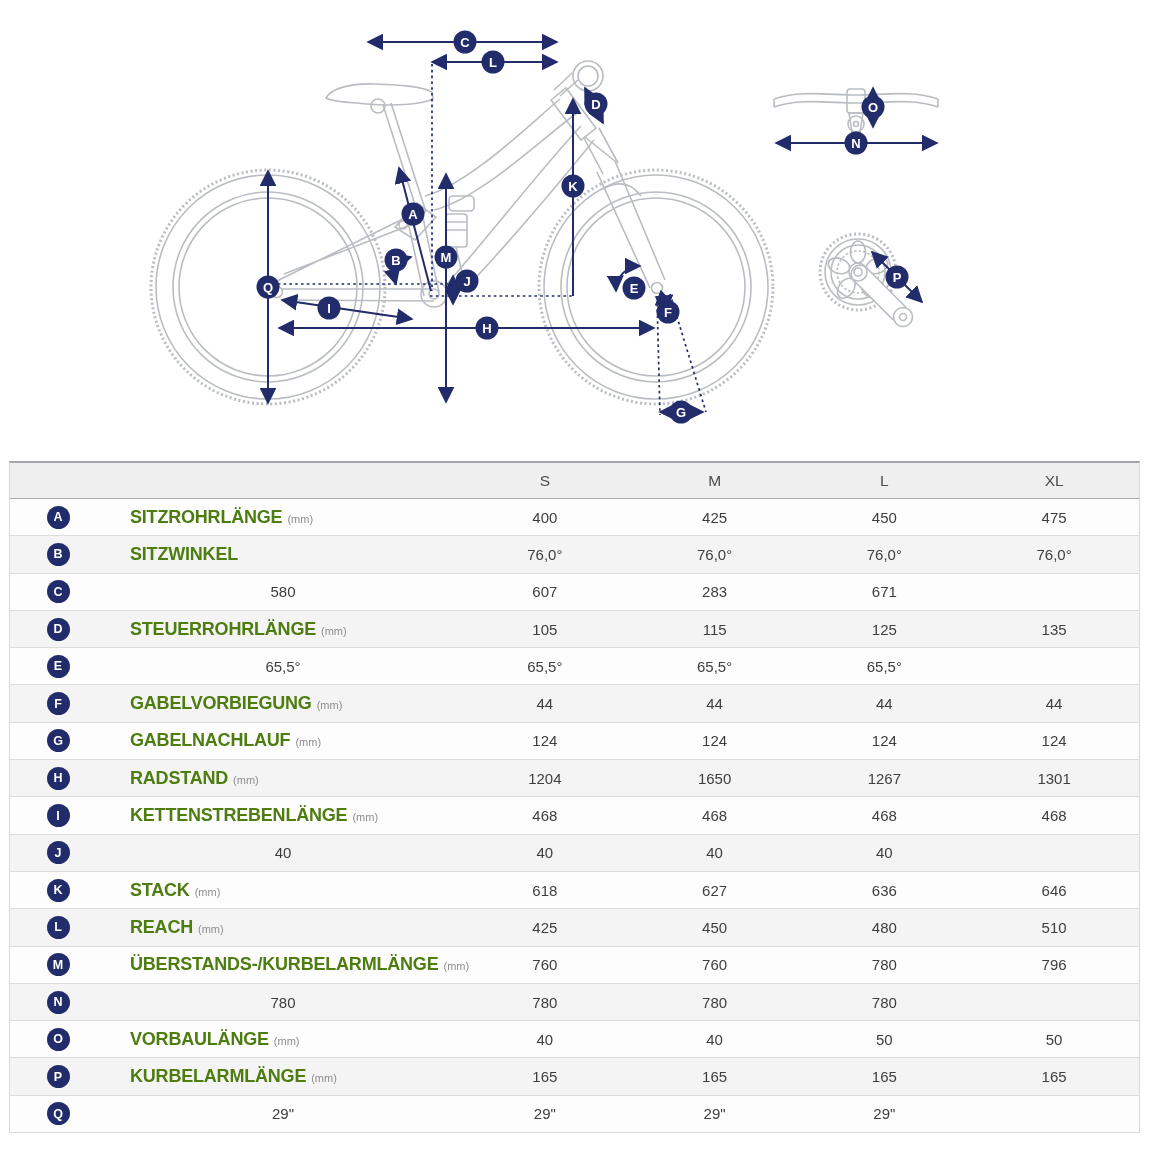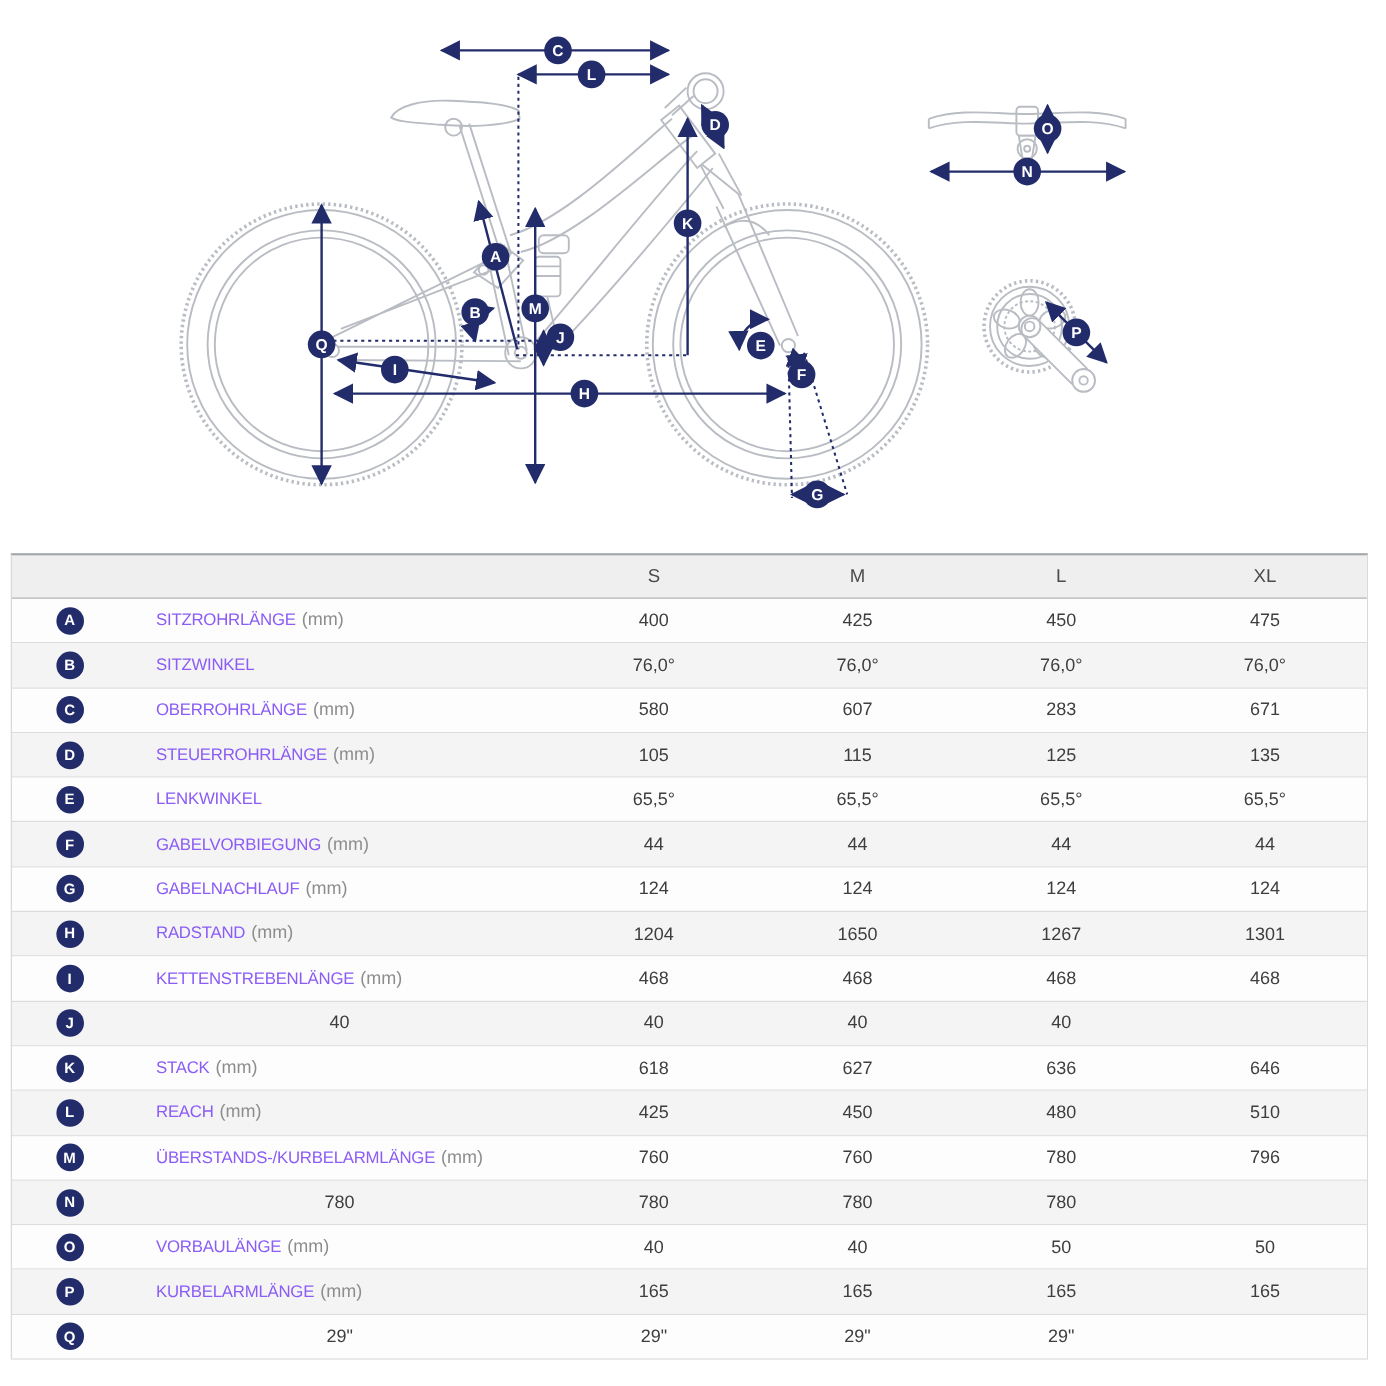--- a/index.html
+++ b/index.html
@@ -29,22 +29,22 @@
   }
   .g-row.alt{background:#f4f4f4}
   .g-head{height:36px;background:#efefef;border-bottom:1px solid #a9a9a9}
   .hc.size{text-align:center;color:#4c4c4c;font-size:15.5px}
   .badge{
     display:flex;width:23px;height:23px;border-radius:50%;
     background:#222c6b;color:#fff;font-weight:bold;font-size:12.5px;
     align-items:center;justify-content:center;margin:0 auto;
   }
   .label-cell{padding-left:24px;white-space:nowrap}
-  .lbl{font-weight:normal;color:#8b5cf6;font-size:14px;letter-spacing:-0.2px}
-  .unit{color:#8d8d8d;font-size:15px;margin-left:5px}
+  .lbl{font-weight:bold;color:#4d7c0f;font-size:18px;letter-spacing:-0.2px}
+  .unit{color:#8d8d8d;font-size:11px;margin-left:5px}
   .val{text-align:center;color:#3e3e3e;font-size:15px}
 </style>
 </head>
 <body>
 
 <svg id="diagram" width="1155" height="455" viewBox="0 0 1155 455" xmlns="http://www.w3.org/2000/svg">
   <defs>
     <marker id="ah" viewBox="0 0 10 10" refX="9" refY="5" markerWidth="8.5" markerHeight="8.5" orient="auto-start-reverse">
         <path d="M0,0L10,5L0,10Z" fill="#222c6b"></path>
       </marker>
@@ -271,23 +271,20 @@
     </div>
     <div class="cell val">76,0°</div>
         <div class="cell val">76,0°</div>
         <div class="cell val">76,0°</div>
         <div class="cell val">76,0°</div>
   </div>
   <div class="g-row ">
     <div class="cell badge-cell">
       <span class="badge">C</span>
     </div>
-    <div class="cell label-cell">
-      <span class="lbl">OBERROHRLÄNGE</span><span class="unit">(mm)</span>
-    </div>
     <div class="cell val">580</div>
         <div class="cell val">607</div>
         <div class="cell val">283</div>
         <div class="cell val">671</div>
   </div>
   <div class="g-row alt">
     <div class="cell badge-cell">
       <span class="badge">D</span>
     </div>
     <div class="cell label-cell">
@@ -295,23 +292,20 @@
     </div>
     <div class="cell val">105</div>
         <div class="cell val">115</div>
         <div class="cell val">125</div>
         <div class="cell val">135</div>
   </div>
   <div class="g-row ">
     <div class="cell badge-cell">
       <span class="badge">E</span>
     </div>
-    <div class="cell label-cell">
-      <span class="lbl">LENKWINKEL</span><span class="unit"></span>
-    </div>
     <div class="cell val">65,5°</div>
         <div class="cell val">65,5°</div>
         <div class="cell val">65,5°</div>
         <div class="cell val">65,5°</div>
   </div>
   <div class="g-row alt">
     <div class="cell badge-cell">
       <span class="badge">F</span>
     </div>
     <div class="cell label-cell">

